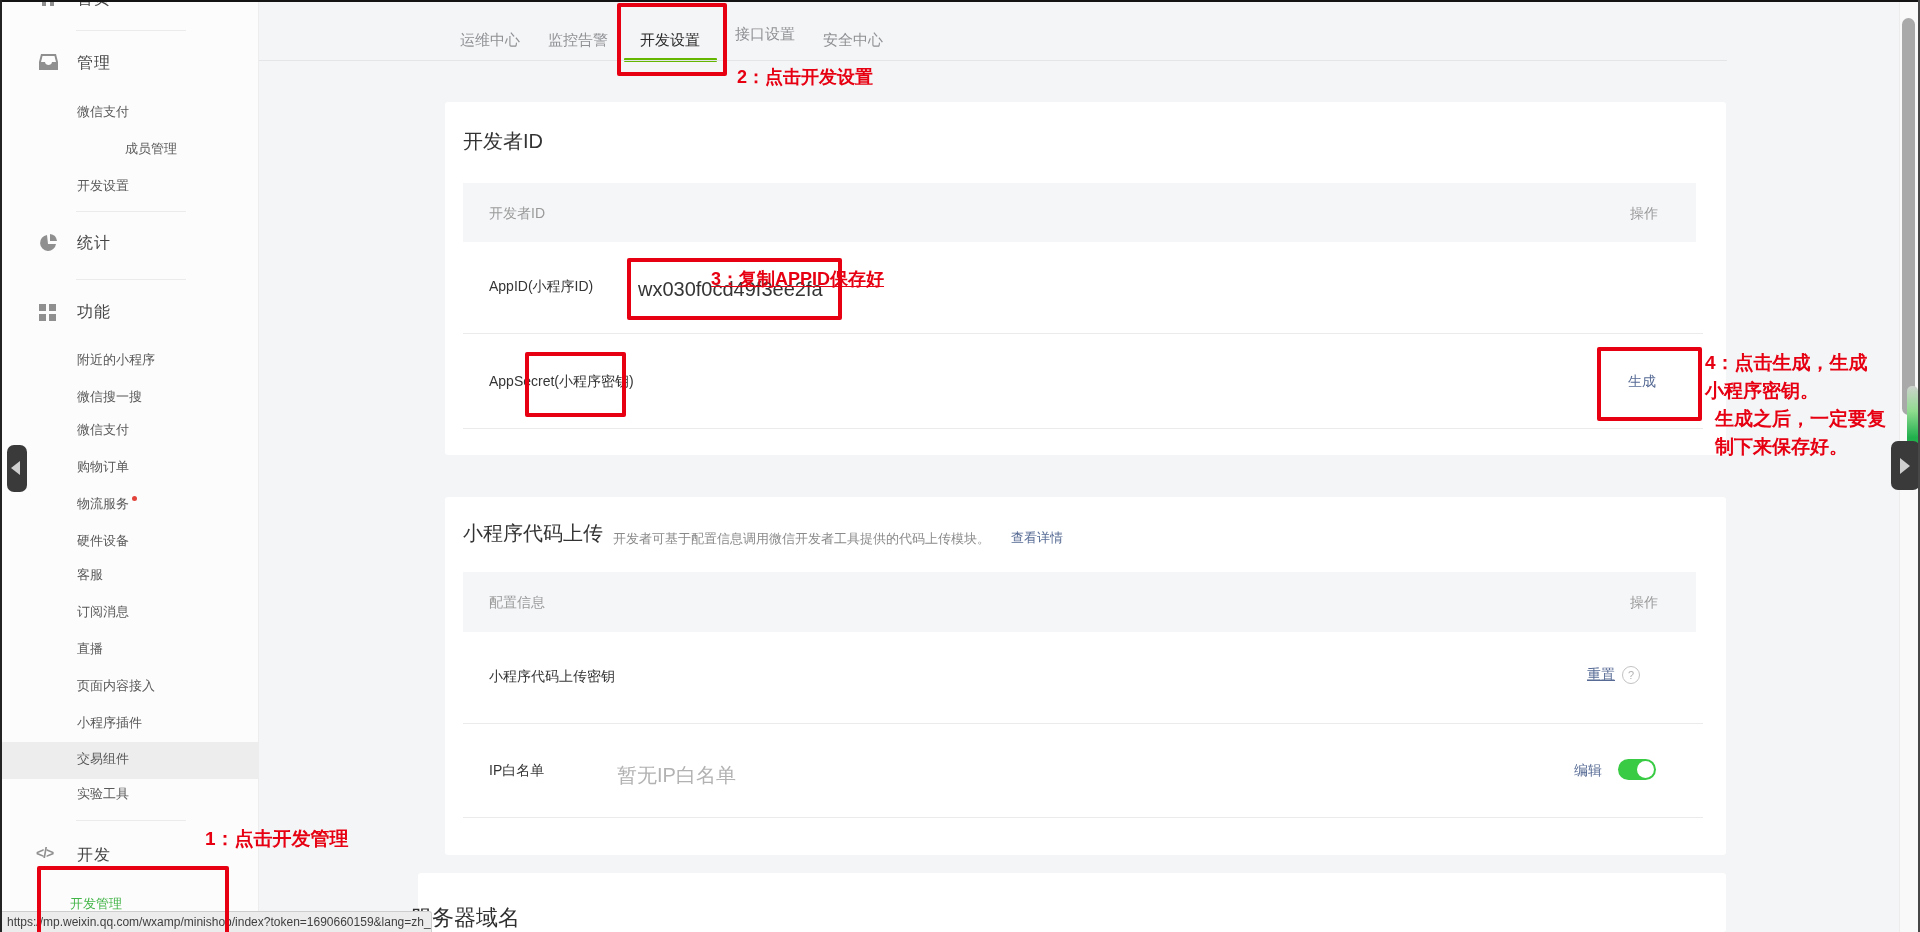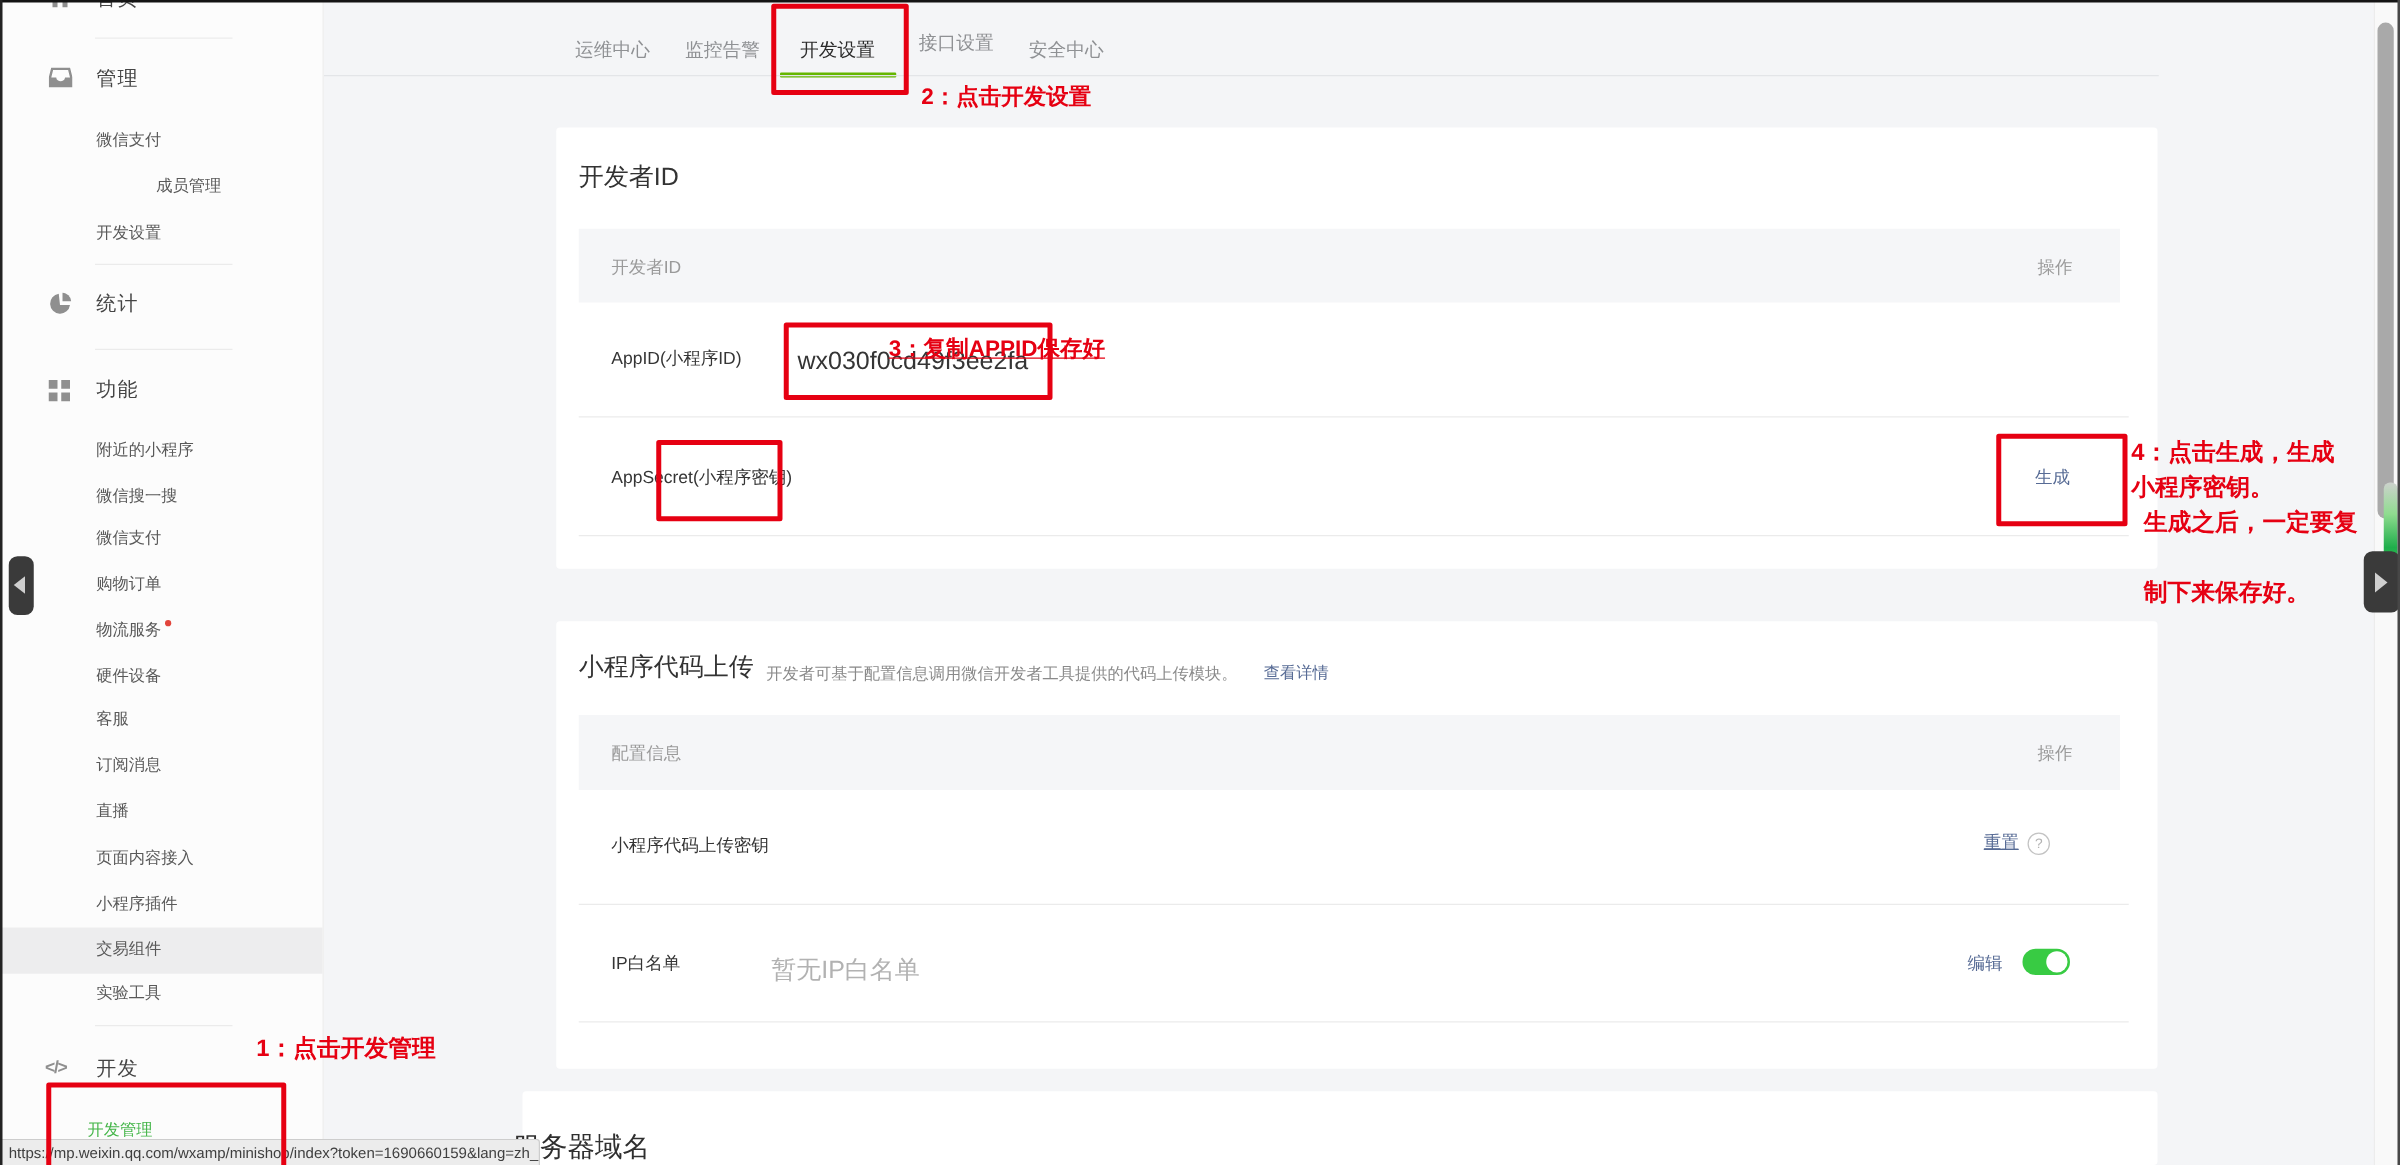--- a/index.html
+++ b/index.html
@@ -178,21 +178,21 @@
   <div class="abs redbox" style="left:1597px;top:347px;width:97px;height:66px;"></div>
   <div class="abs redbox" style="left:37px;top:866px;width:184px;height:74px;"></div>
 
   <div class="abs red-note" style="left:737px;top:65px;font-size:18px;">2：点击开发设置</div>
   <div class="abs red-note" style="left:711px;top:267px;font-size:18px;text-decoration:underline;">3：复制APPID保存好</div>
   <div class="abs red-note" style="left:205px;top:826px;font-size:19px;">1：点击开发管理</div>
   <div class="abs red-note" style="left:1705px;top:349px;font-size:19px;line-height:28px;">
     <div>4：点击生成，生成</div>
     <div>小程序密钥。</div>
     <div style="padding-left:10px;">生成之后，一定要复</div>
-    <div style="padding-left:10px;margin-top:28px;">制下来保存好。</div>
+    <div style="padding-left:10px;">制下来保存好。</div>
   </div>
 
   <div class="abs scrolltrack"></div>
   <div class="abs scrollthumb"></div>
   <div class="abs greenpill"></div>
   <div class="abs navbtn" style="left:7px;top:445px;width:20px;height:47px;">
       <span class="tri-l"></span>
     </div>
   <div class="abs navbtn" style="left:1891px;top:441px;width:29px;height:49px;">
       <span class="tri-r"></span>

